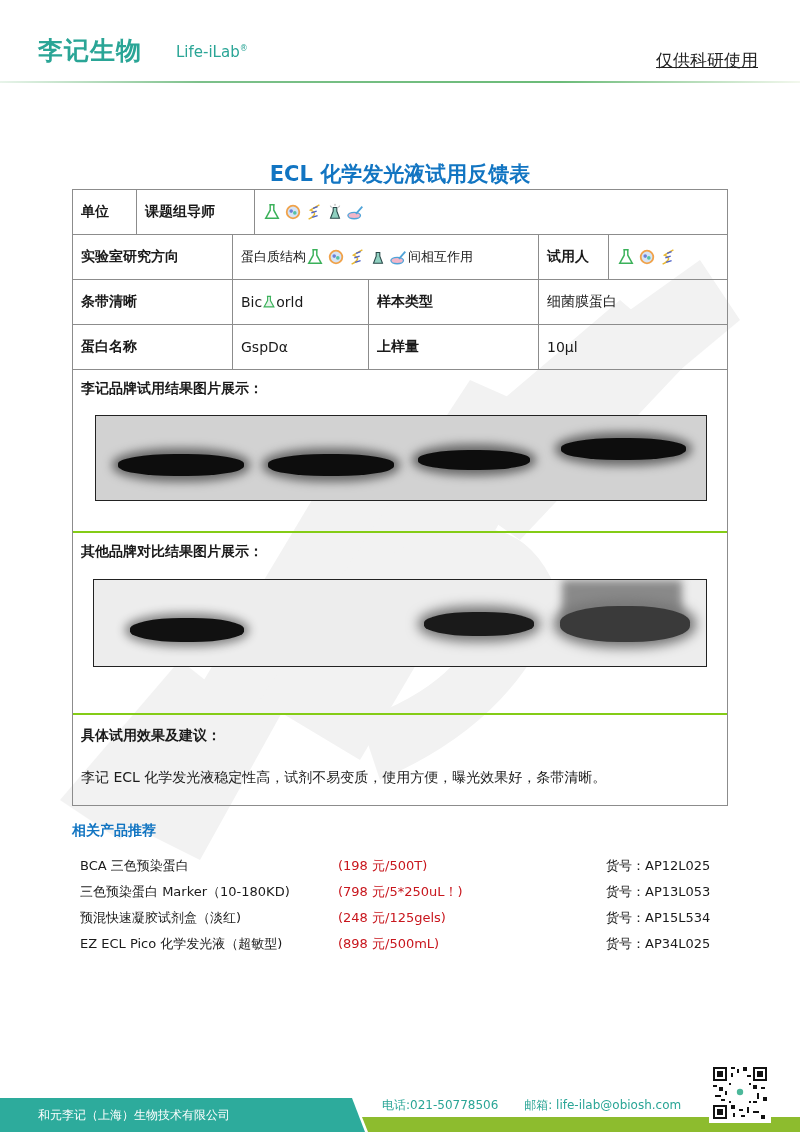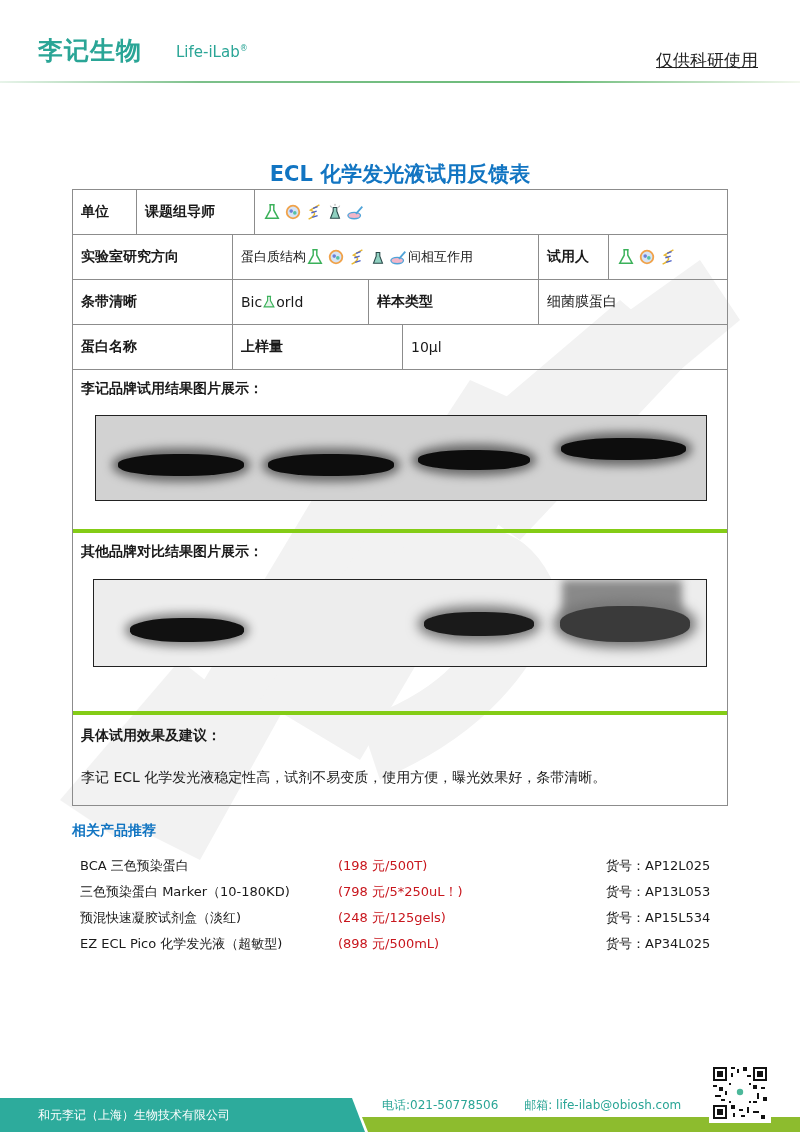--- a/index.html
+++ b/index.html
@@ -19,21 +19,21 @@
   .wm { position: absolute; left: 0; top: 0; width: 800px; height: 1132px; pointer-events: none; z-index: 0; }
 
   .title { position: absolute; left: 0; top: 140px; width: 800px; text-align: center; font-size: 21px; font-weight: bold; color: #1275c2; z-index: 2; margin-top: 20px; }
 
   
   .form { position: absolute; left: 72px; top: 189px; width: 656px; border: 1px solid #8c8c8c; z-index: 2; }
   .row { display: flex; border-bottom: 1px solid #8c8c8c; height: 45px; align-items: stretch; }
   .cell { border-right: 1px solid #8c8c8c; display: flex; align-items: center; padding-left: 8px; font-size: 14px; overflow: hidden; white-space: nowrap; }
   .cell:last-child { border-right: none; }
   .lbl { font-weight: bold; font-size: 14px; }
-  .sec { border-bottom: 4px solid #84cc16; position: relative; }
+  .sec { border-bottom: 2px solid #84cc16; position: relative; }
   .sec:last-child { border-bottom: none; }
   .sec-title { font-weight: bold; font-size: 14px; padding: 10px 0 0 8px; }
 
   .icons { display: flex; align-items: center; gap: 3px; }
   .ico { width: 18px; height: 18px; display: inline-block; }
 
   .blot { position: absolute; border: 1px solid #222; overflow: hidden; }
   .band { position: absolute; border-radius: 45%; }
 
   .rec-title { position: absolute; left: 72px; top: 822px; font-size: 14px; font-weight: bold; color: #1275c2; z-index: 2; }
@@ -160,20 +160,21 @@
           <path d="M7 2h6M8 2v6L3 17h14L12 8V2" fill="#e6f4ea" stroke="#3bb15a" stroke-width="1.6"></path>
         </svg>
       <span>orld</span>
     </div>
     <div class="cell lbl" style="width:170px;">样本类型</div>
     <div class="cell" style="flex:1;">细菌膜蛋白</div>
   </div>
 
   <div class="row">
     <div class="cell lbl" style="width:160px;">蛋白名称</div>
+    <div class="cell" style="width:136px;">GspDα</div>
     <div class="cell lbl" style="width:170px;">上样量</div>
     <div class="cell" style="flex:1;">10μl</div>
   </div>
 
   <div class="sec" style="height:163px;">
     <div class="sec-title">李记品牌试用结果图片展示：</div>
     <div class="blot" style="left:22px; top:45px; width:612px; height:86px; background:#d2d2d2;">
       <div class="band" style="left:22px; top:38px; width:126px; height:22px; background:#0d0d0d; box-shadow:0 0 10px 6px #6a6a6a;"></div>
       <div class="band" style="left:172px; top:38px; width:126px; height:22px; background:#0d0d0d; box-shadow:0 0 10px 6px #6a6a6a;"></div>
       <div class="band" style="left:322px; top:34px; width:112px; height:20px; background:#0d0d0d; box-shadow:0 0 10px 6px #6a6a6a;"></div>

